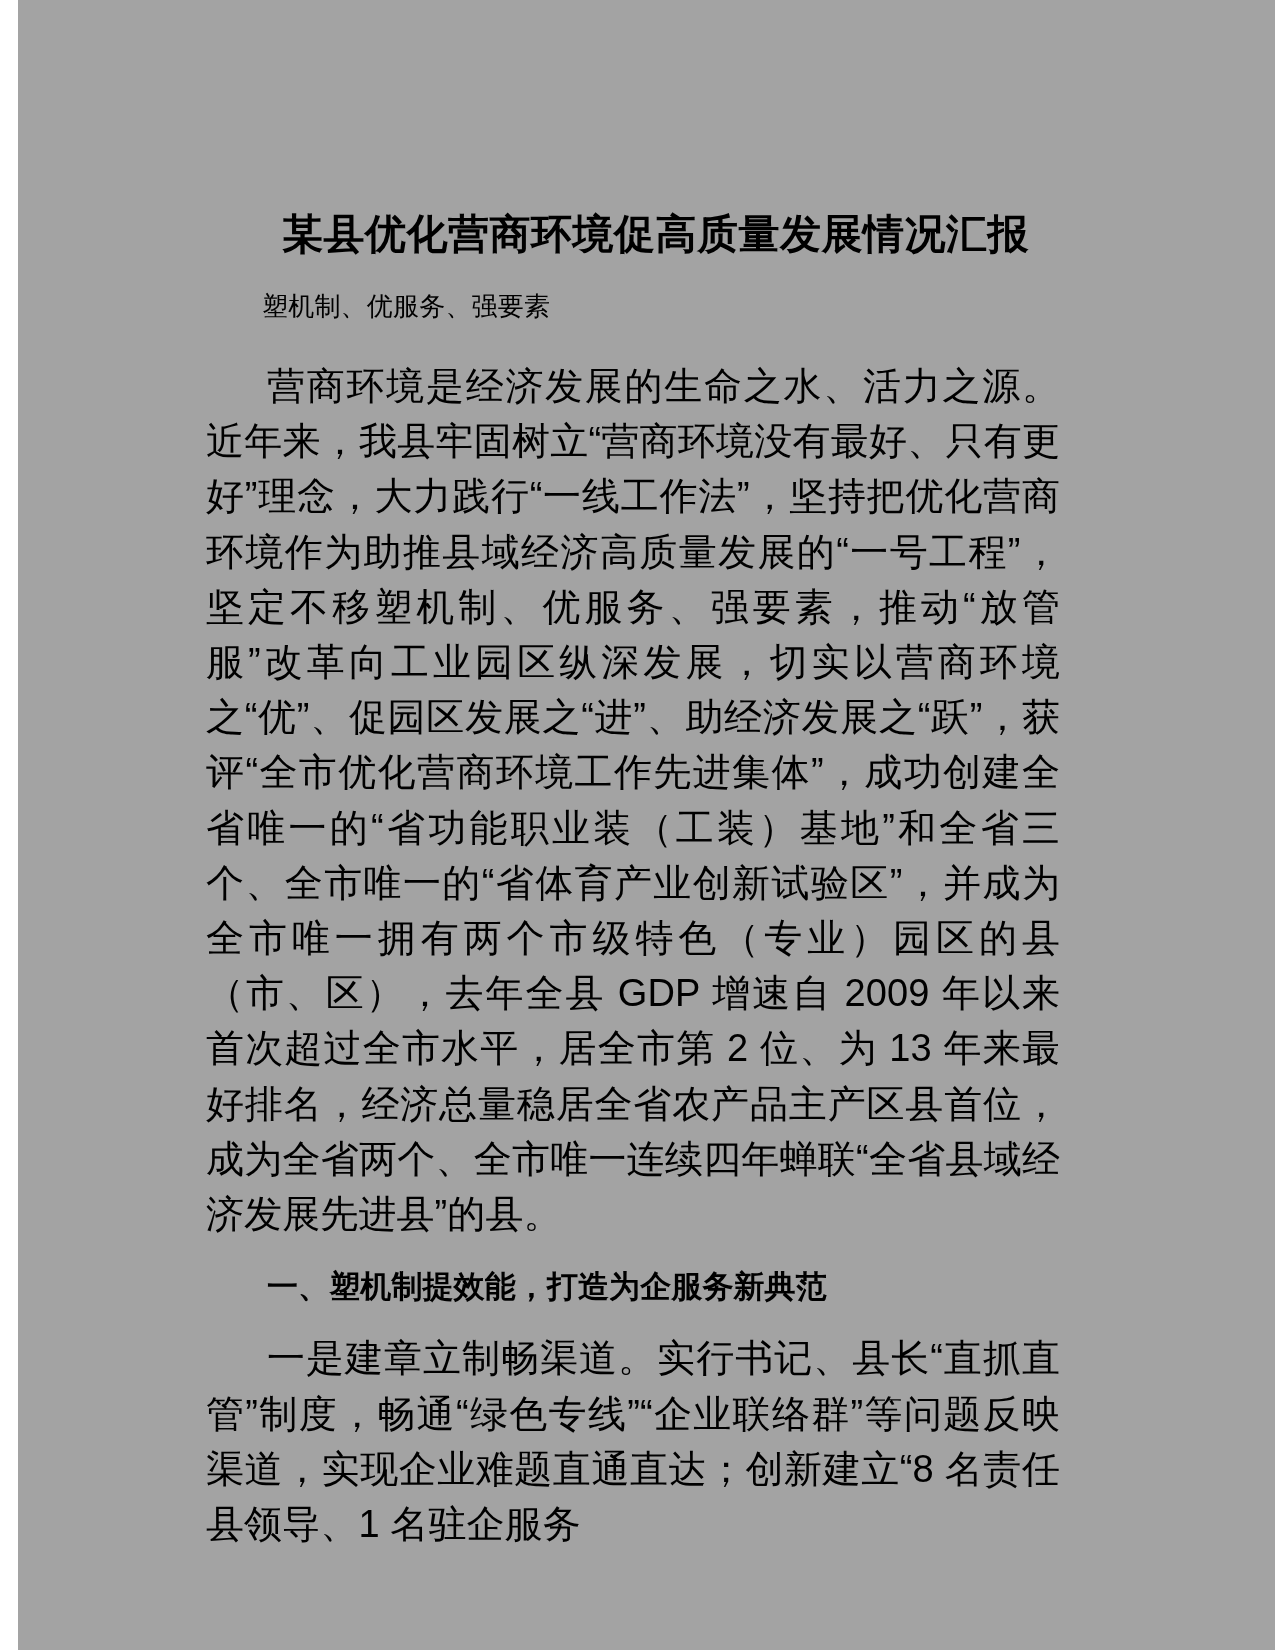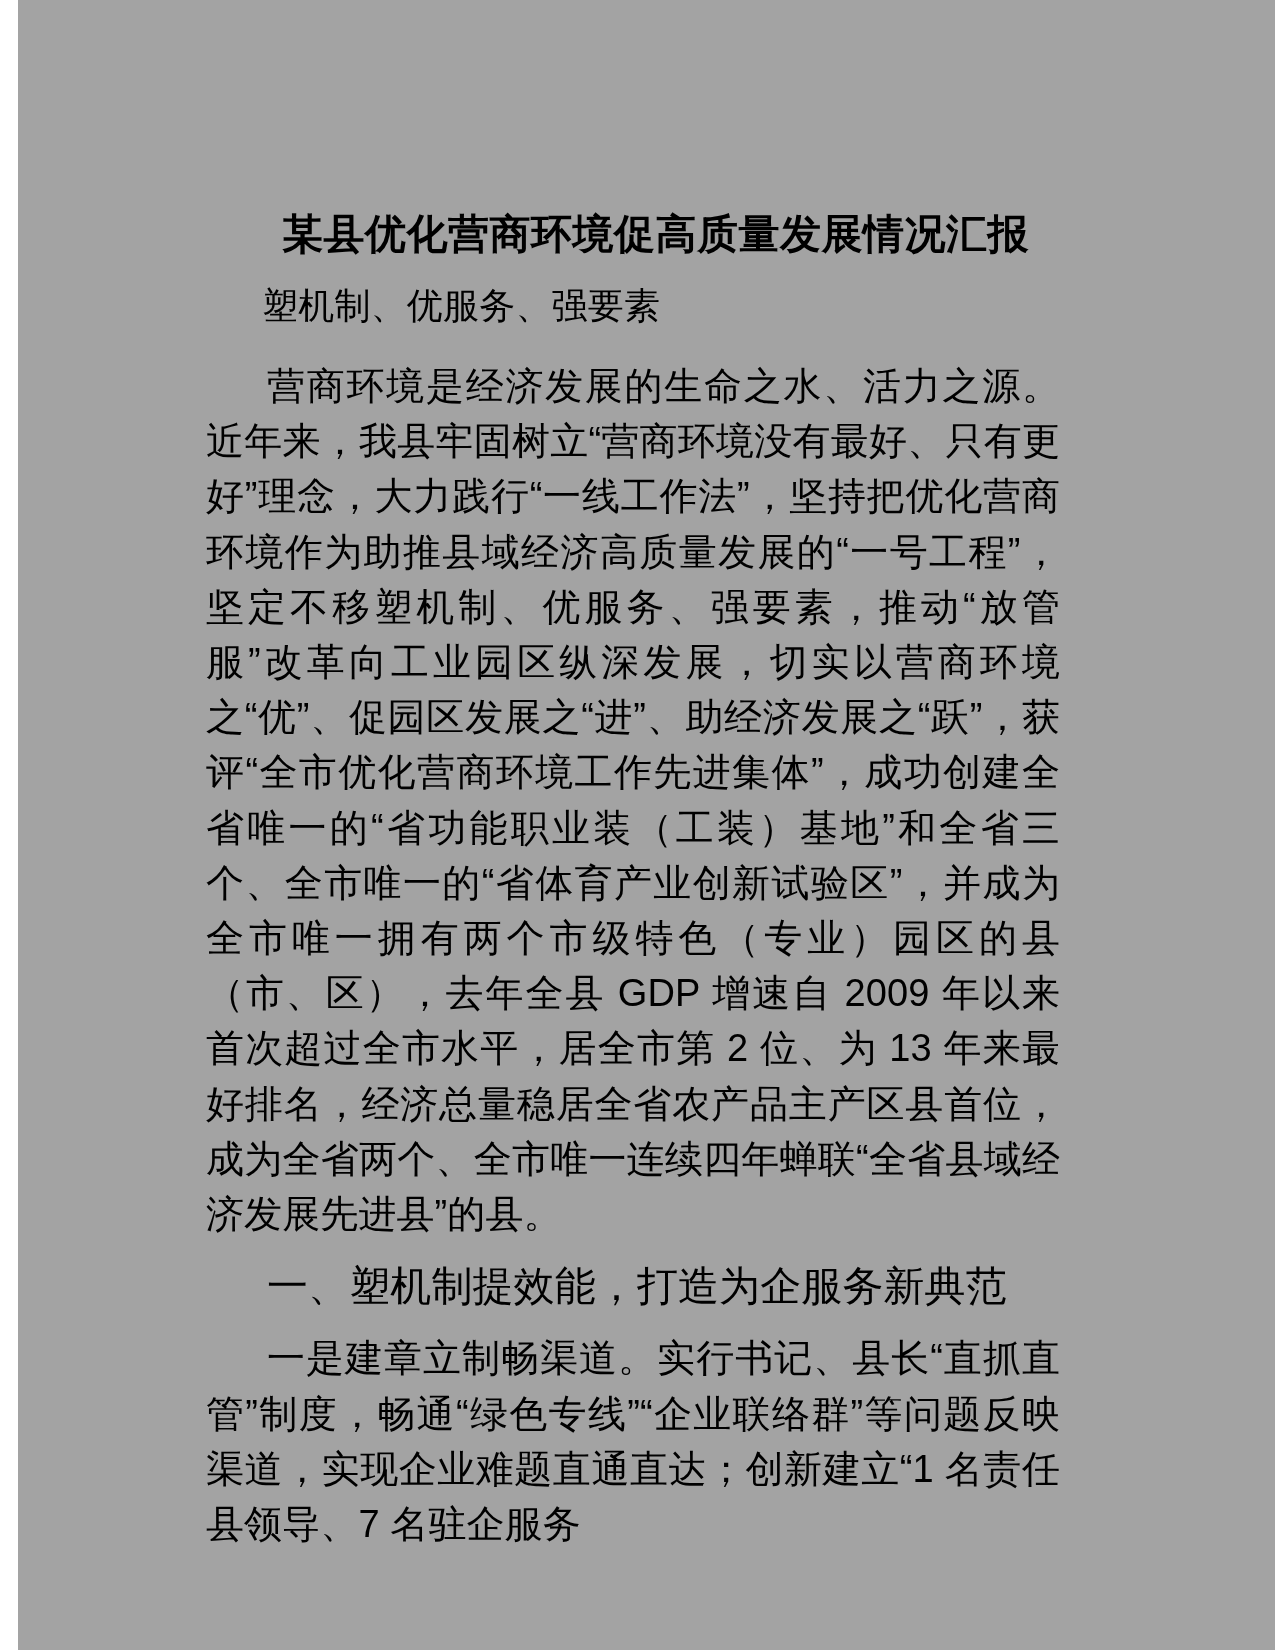--- a/index.html
+++ b/index.html
@@ -30,46 +30,46 @@
     font-weight: bold;
     line-height: 56px;
     text-align: center;
     letter-spacing: 0.5px;
     margin: 0 0 16px 0;
     white-space: nowrap;
     padding-right: 0;
     margin-right: -45px;
   }
   .subtitle-line {
-    font-size: 36px;
+    font-size: 26px;
     line-height: 56px;
     text-indent: 56px;
     margin: 0;
     letter-spacing: 0.2px;
     font-weight: 400;
   }
   .body-para {
     font-size: 38px;
     line-height: 55.2px;
     text-indent: 61px;
     margin: 0;
     text-align: justify;
     text-justify: inter-character;
     letter-spacing: 0.1px;
     font-weight: 400;
     word-break: break-all;
   }
   .section-heading {
-    font-size: 41px;
+    font-size: 31px;
     line-height: 55.2px;
     text-indent: 61px;
     margin: 0;
     text-align: left;
     letter-spacing: 0.1px;
-    font-weight: 400;
+    font-weight: 700;
   }
   .gap-sm { height: 8px; }
   .gap-md { height: 17px; }
 </style>
 </head>
 <body>
 
 <div class="page">
 
   <h1 class="doc-title">某县优化营商环境促高质量发展情况汇报</h1>
@@ -82,15 +82,15 @@
   <div class="gap-md"></div>
 
   <p class="body-para">营商环境是经济发展的生命之水、活力之源。近年来，我县牢固树立“营商环境没有最好、只有更好”理念，大力践行“一线工作法”，坚持把优化营商环境作为助推县域经济高质量发展的“一号工程”，坚定不移塑机制、优服务、强要素，推动“放管服”改革向工业园区纵深发展，切实以营商环境之“优”、促园区发展之“进”、助经济发展之“跃”，获评“全市优化营商环境工作先进集体”，成功创建全省唯一的“省功能职业装（工装）基地”和全省三个、全市唯一的“省体育产业创新试验区”，并成为全市唯一拥有两个市级特色（专业）园区的县（市、区），去年全县 GDP 增速自 2009 年以来首次超过全市水平，居全市第 2 位、为 13 年来最好排名，经济总量稳居全省农产品主产区县首位，成为全省两个、全市唯一连续四年蝉联“全省县域经济发展先进县”的县。</p>
 
   <div class="gap-md"></div>
 
   <p class="section-heading">一、塑机制提效能，打造为企服务新典范</p>
 
   <div class="gap-md"></div>
 
-  <p class="body-para">一是建章立制畅渠道。实行书记、县长“直抓直管”制度，畅通“绿色专线”“企业联络群”等问题反映渠道，实现企业难题直通直达；创新建立“1 名责任县领导、7 名驻企服务</p>
+  <p class="body-para">一是建章立制畅渠道。实行书记、县长“直抓直管”制度，畅通“绿色专线”“企业联络群”等问题反映渠道，实现企业难题直通直达；创新建立“8 名责任县领导、1 名驻企服务</p>
 
 </div>
 
 </body></html>

